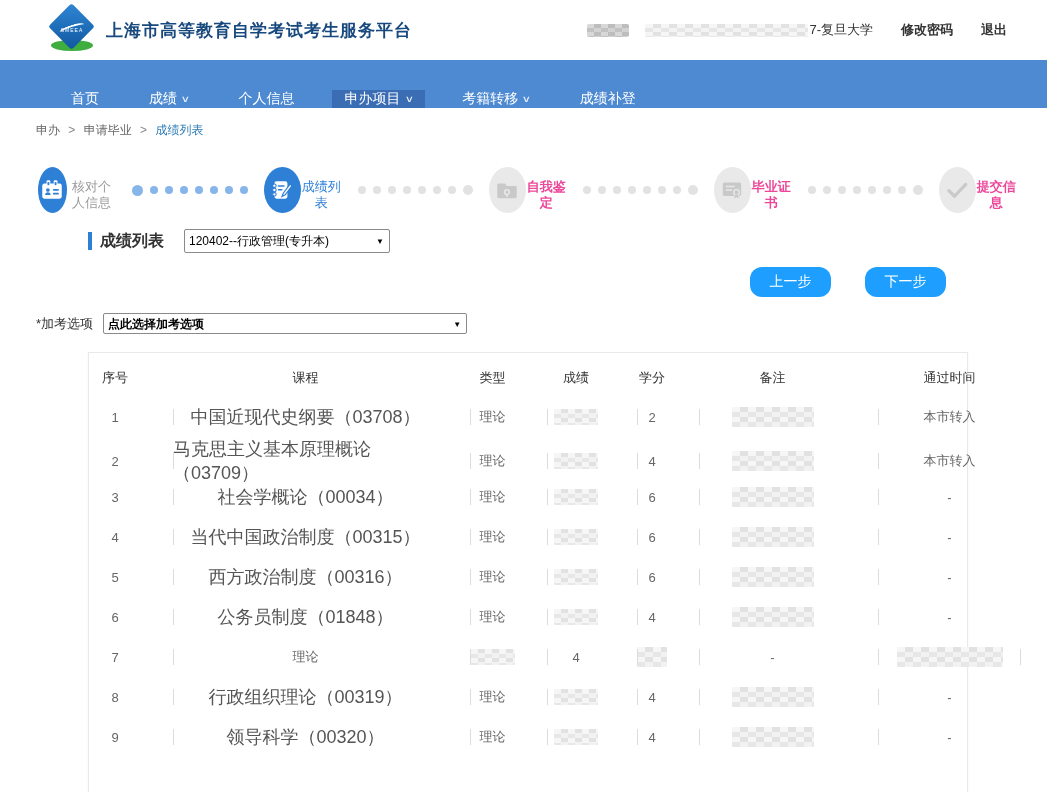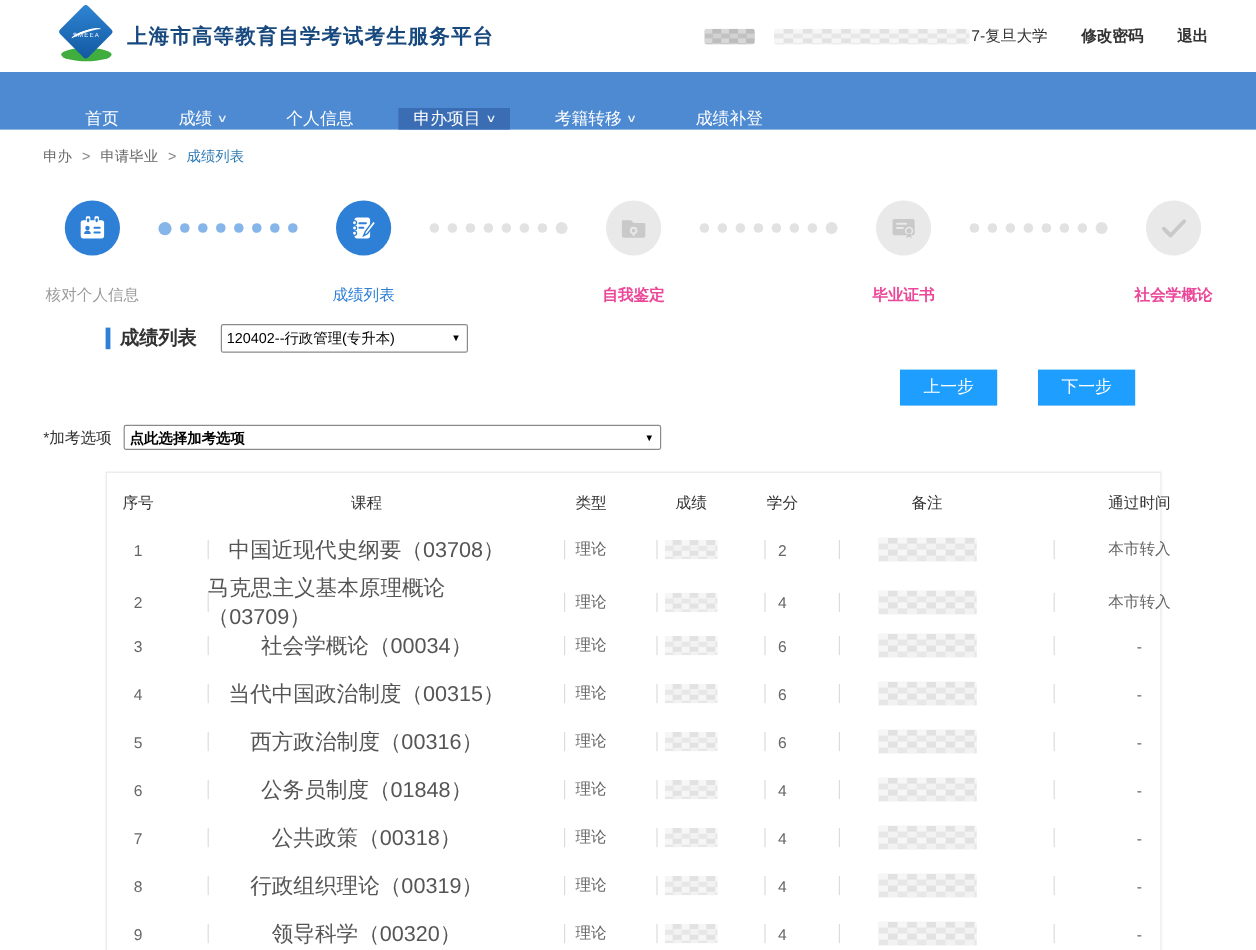--- a/index.html
+++ b/index.html
@@ -32,21 +32,21 @@
   .chev { font-size:9px; margin-left:5px; opacity:.9; transform:scaleX(1.4); }
 
   
   .breadcrumb { padding:14px 0 0 36px; font-size:12px; color:#666; }
   .breadcrumb .sep { margin:0 5px; color:#888; }
   .bc-link { color:#666; cursor:pointer; }
   .bc-link.current { color:#2f7cb5; }
 
   
   .steps { display:flex; align-items:flex-start; padding:28px 30px 0 38px; }
-  .step { width:78px; display:flex; flex-direction:column; align-items:center; flex:0 0 auto;gap:16px; }
+  .step { width:78px; display:flex; flex-direction:row; align-items:center; flex:0 0 auto; }
   .circle { width:46px; height:46px; border-radius:50%; display:flex; align-items:center; justify-content:center; }
   .step.on .circle { background:#2e7fd6; color:#fff; --circ:#2e7fd6; }
   .step.pending .circle { background:#e9e9e9; color:#c9c9c9; --circ:#e9e9e9; }
   .step-label { margin-top:9px; font-size:13px; text-align:center; line-height:16px; }
   .step.on .step-label { color:#9a9a9a; }
   .step.on.current .step-label { color:#2e7fd6; }
   .step.pending .step-label { color:#ec4899;font-weight:bold; }
   .dots { flex:1 1 auto; height:46px; display:flex; align-items:center; justify-content:center; gap:7px; }
   .dots i { display:block; width:8px; height:8px; border-radius:50%; }
   .dots.blue i { background:#86b5ea; }
@@ -61,28 +61,28 @@
   .sel-wrap { position:relative; display:inline-block; }
   .sel-wrap select { appearance:none; -webkit-appearance:none; border:1px solid #8a8a8a; border-radius:2px;
     background:#fff; font-size:12px; color:#000; padding:2px 20px 2px 4px; height:24px;
     font-family:"Liberation Sans","DejaVu Sans",sans-serif; }
   .sel-wrap .arrow { position:absolute; right:6px; top:50%; transform:translateY(-50%); font-size:8px; color:#000; pointer-events:none; }
   .sel-major { margin-left:20px; }
   .sel-major select { width:206px; }
 
   
   .btn-row { display:flex; justify-content:flex-end; gap:34px; padding-right:101px; margin-top:14px; }
-  .btn { width:81px; height:30px; background:#1e9fff; color:#fff; border:none; border-radius:0;
+  .btn { width:81px; height:30px; background:#1e9fff; color:#fff; border:none; border-radius:12px;
     font-size:14px; cursor:pointer; font-family:"Liberation Sans","DejaVu Sans",sans-serif; }
 
   
   .option-row { display:flex; align-items:center; margin:16px 0 0 36px; }
   .option-label { font-size:13px; color:#333; }
   .sel-option { margin-left:10px; }
-  .sel-option select { width:448px; height:21px; padding:1px 20px 1px 4px; font-weight:bold; }
+  .sel-option select { width:364px; height:21px; padding:1px 20px 1px 4px; font-weight:bold; }
 
   
   .card { width:880px; margin:18px 0 0 88px; border:1px solid #e9e9e9; background:#fff;
     box-shadow:0 1px 3px rgba(0,0,0,0.04); height:500px; }
   .grid-row { display:grid; grid-template-columns:52px 265px 45px 58px 30px 147px 143px 125px; align-items:center;gap:32px; }
   .thead { height:44px; padding-top:6px; }
   .thead .cell { font-size:13px; color:#333; text-align:center; }
   .trow { height:40px; }
   .cell { position:relative; height:100%; display:flex; align-items:center; justify-content:center;
     font-size:13px; color:#666; }
@@ -250,21 +250,21 @@
       <i></i>
       <i></i>
     </div>
 
   <div class="step pending">
     <div class="circle">
       <svg width="30" height="30" viewBox="0 0 24 24">
         <path d="M5.5 12.5 l4.5 4.5 L19 7.5" fill="none" stroke="currentColor" stroke-width="2.6" stroke-linecap="round" stroke-linejoin="round"></path>
       </svg>
     </div>
-    <div class="step-label">社会学概论</div>
+    <div class="step-label">提交信息</div>
   </div>
 </div>
 
 <div class="section-head">
   <span class="vbar"></span>
   <span class="section-title">成绩列表</span>
   <span class="sel-wrap sel-major">
     <select>
       <option>120402--行政管理(专升本)</option>
     </select>
@@ -458,23 +458,20 @@
         </div>
     <div class="cell c-ticket sep end">
       <span class="mosaic m-ticket"></span>
     </div>
   </div>
 
   <div class="grid-row trow">
     <div class="cell c-no">
           <span class="v">7</span>
         </div>
-    <div class="cell c-course sep">
-          <span class="v">公共政策（00318）</span>
-        </div>
     <div class="cell c-type sep">
           <span class="v">理论</span>
         </div>
     <div class="cell c-score sep">
       <span class="mosaic m-score"></span>
     </div>
     <div class="cell c-credit sep">
           <span class="v">4</span>
         </div>
     <div class="cell c-time sep">

